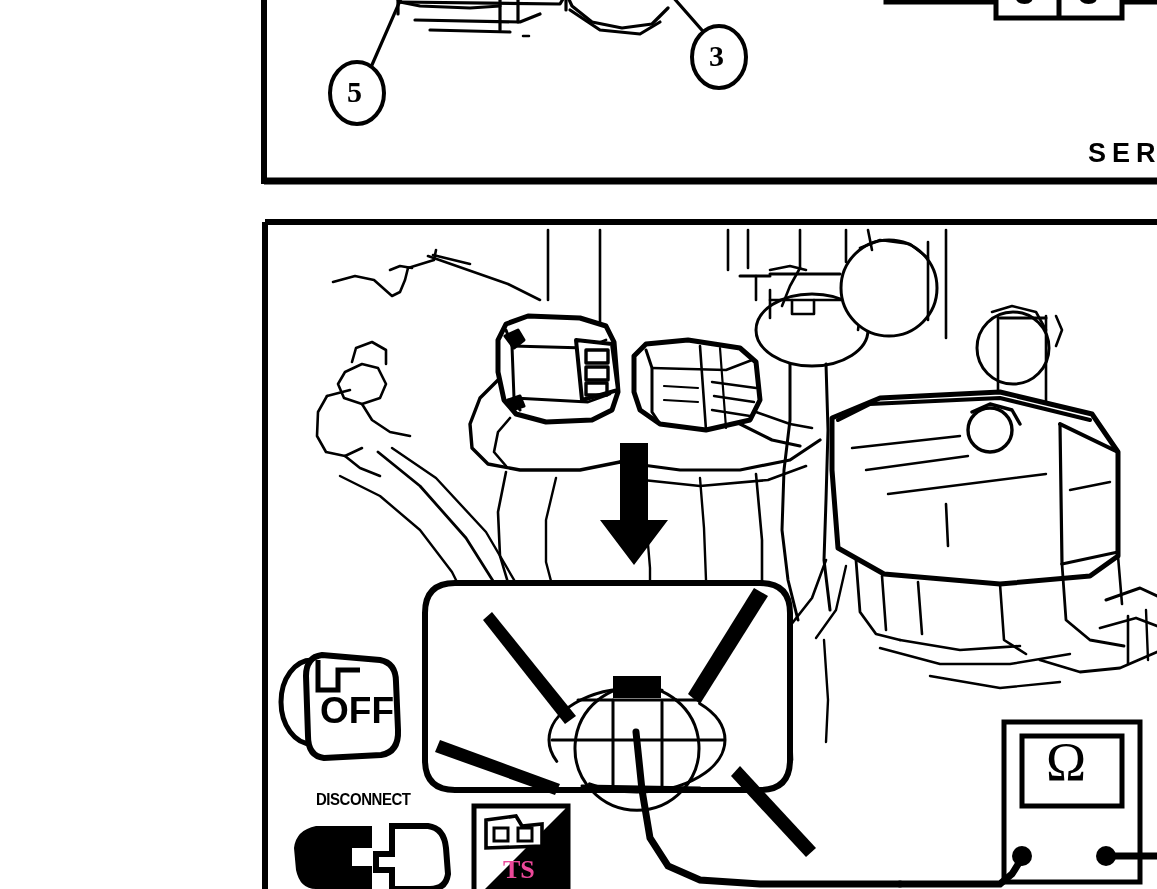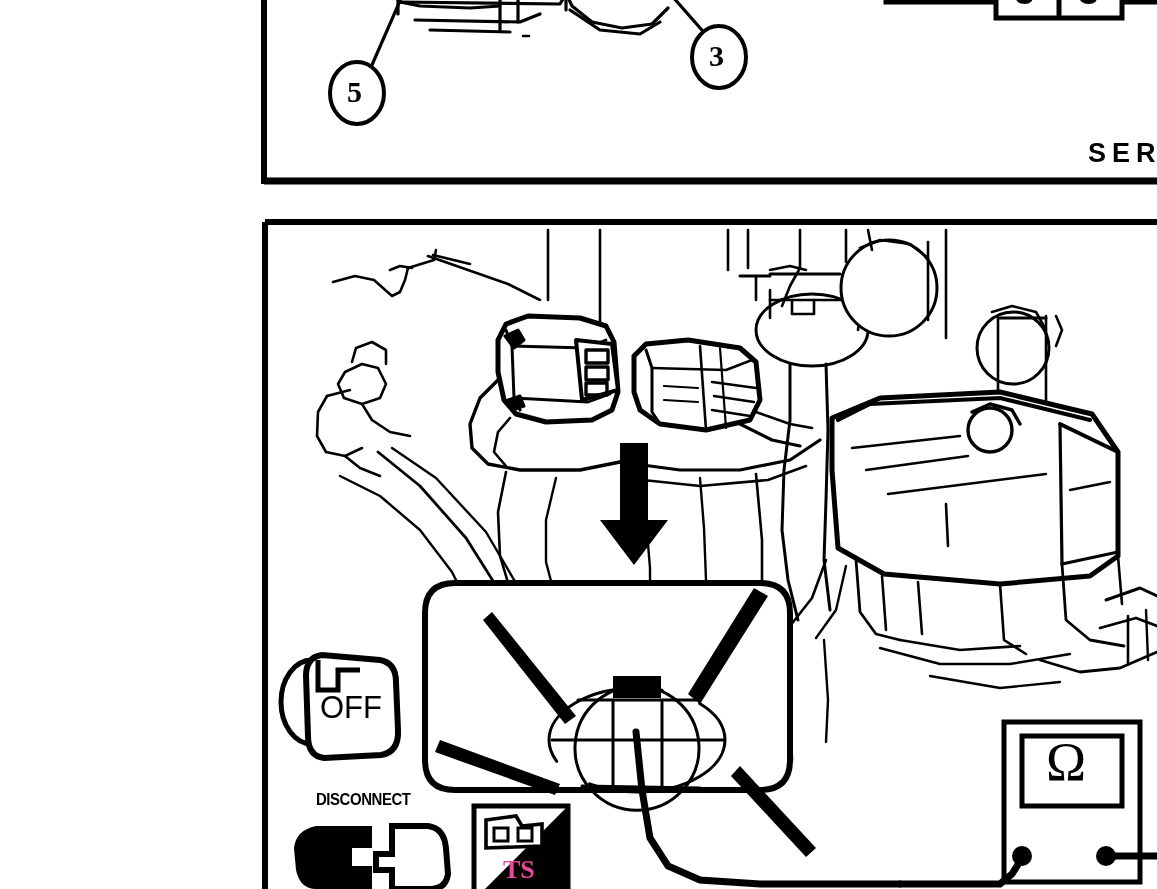--- a/index.html
+++ b/index.html
@@ -46,22 +46,22 @@
     font-size: 38px;
   }
   .ser-txt {
     font-family: "Liberation Sans", sans-serif;
     font-weight: bold;
     font-size: 27px;
     letter-spacing: 6px;
   }
   .off-txt {
     font-family: "Liberation Sans", sans-serif;
-    font-weight: normal;
-    font-size: 31px;
+    font-weight: bold;
+    font-size: 37px;
   }
   .disc-txt {
     font-family: "Liberation Sans", sans-serif;
     font-weight: bold;
     font-size: 17px;
     letter-spacing: -0.5px;
     transform: scaleX(0.88);
     transform-origin: left center;
   }
   .ts-txt {

